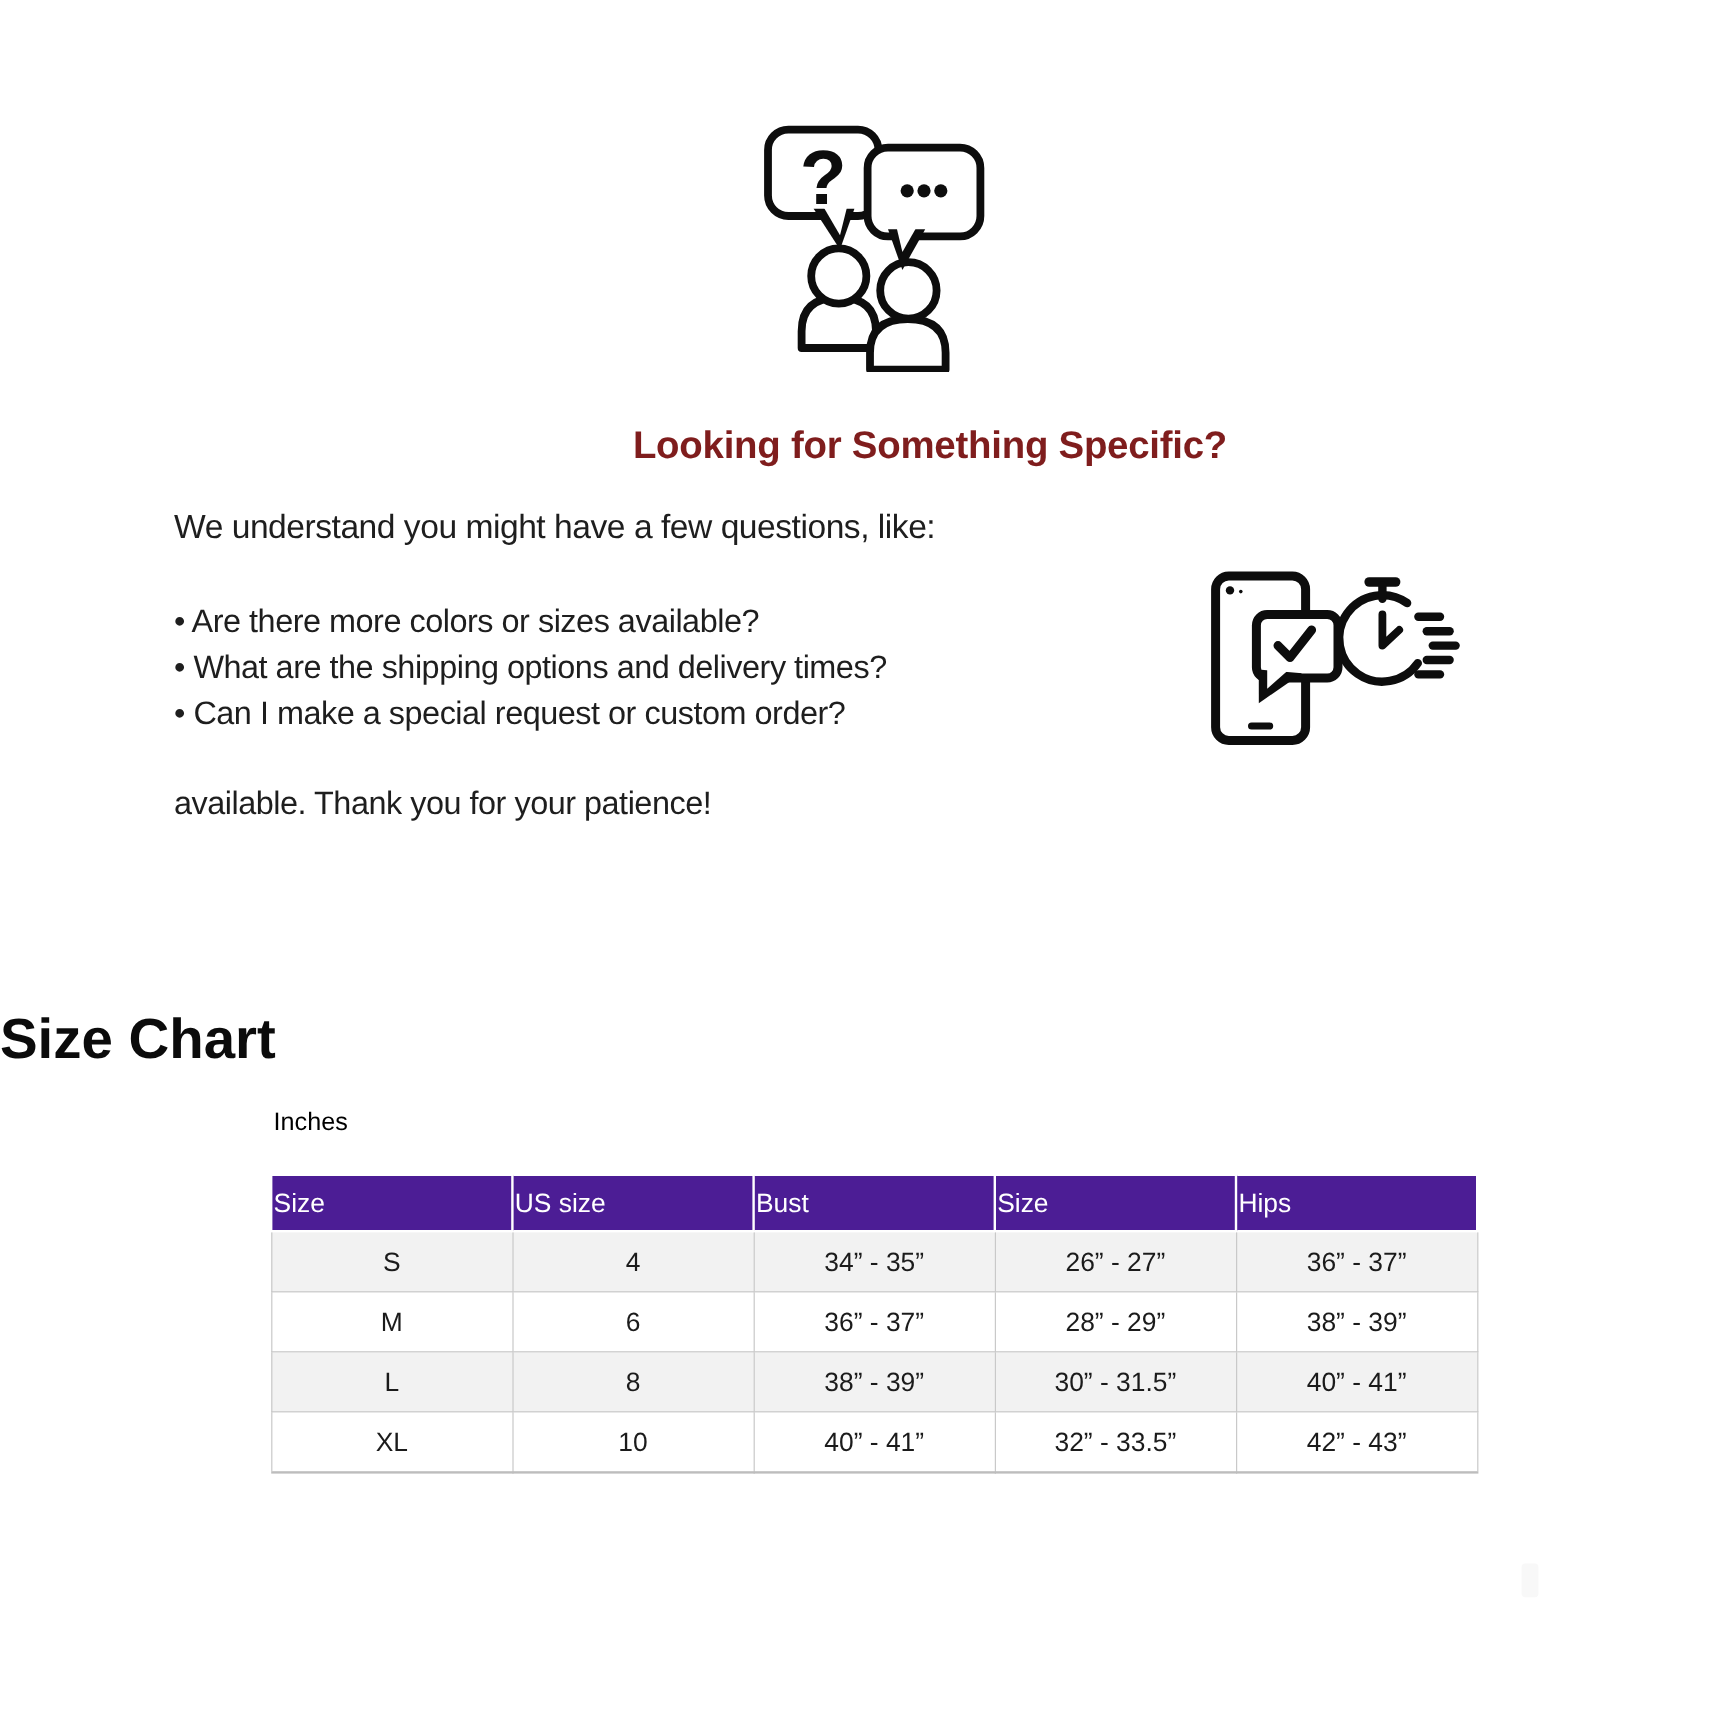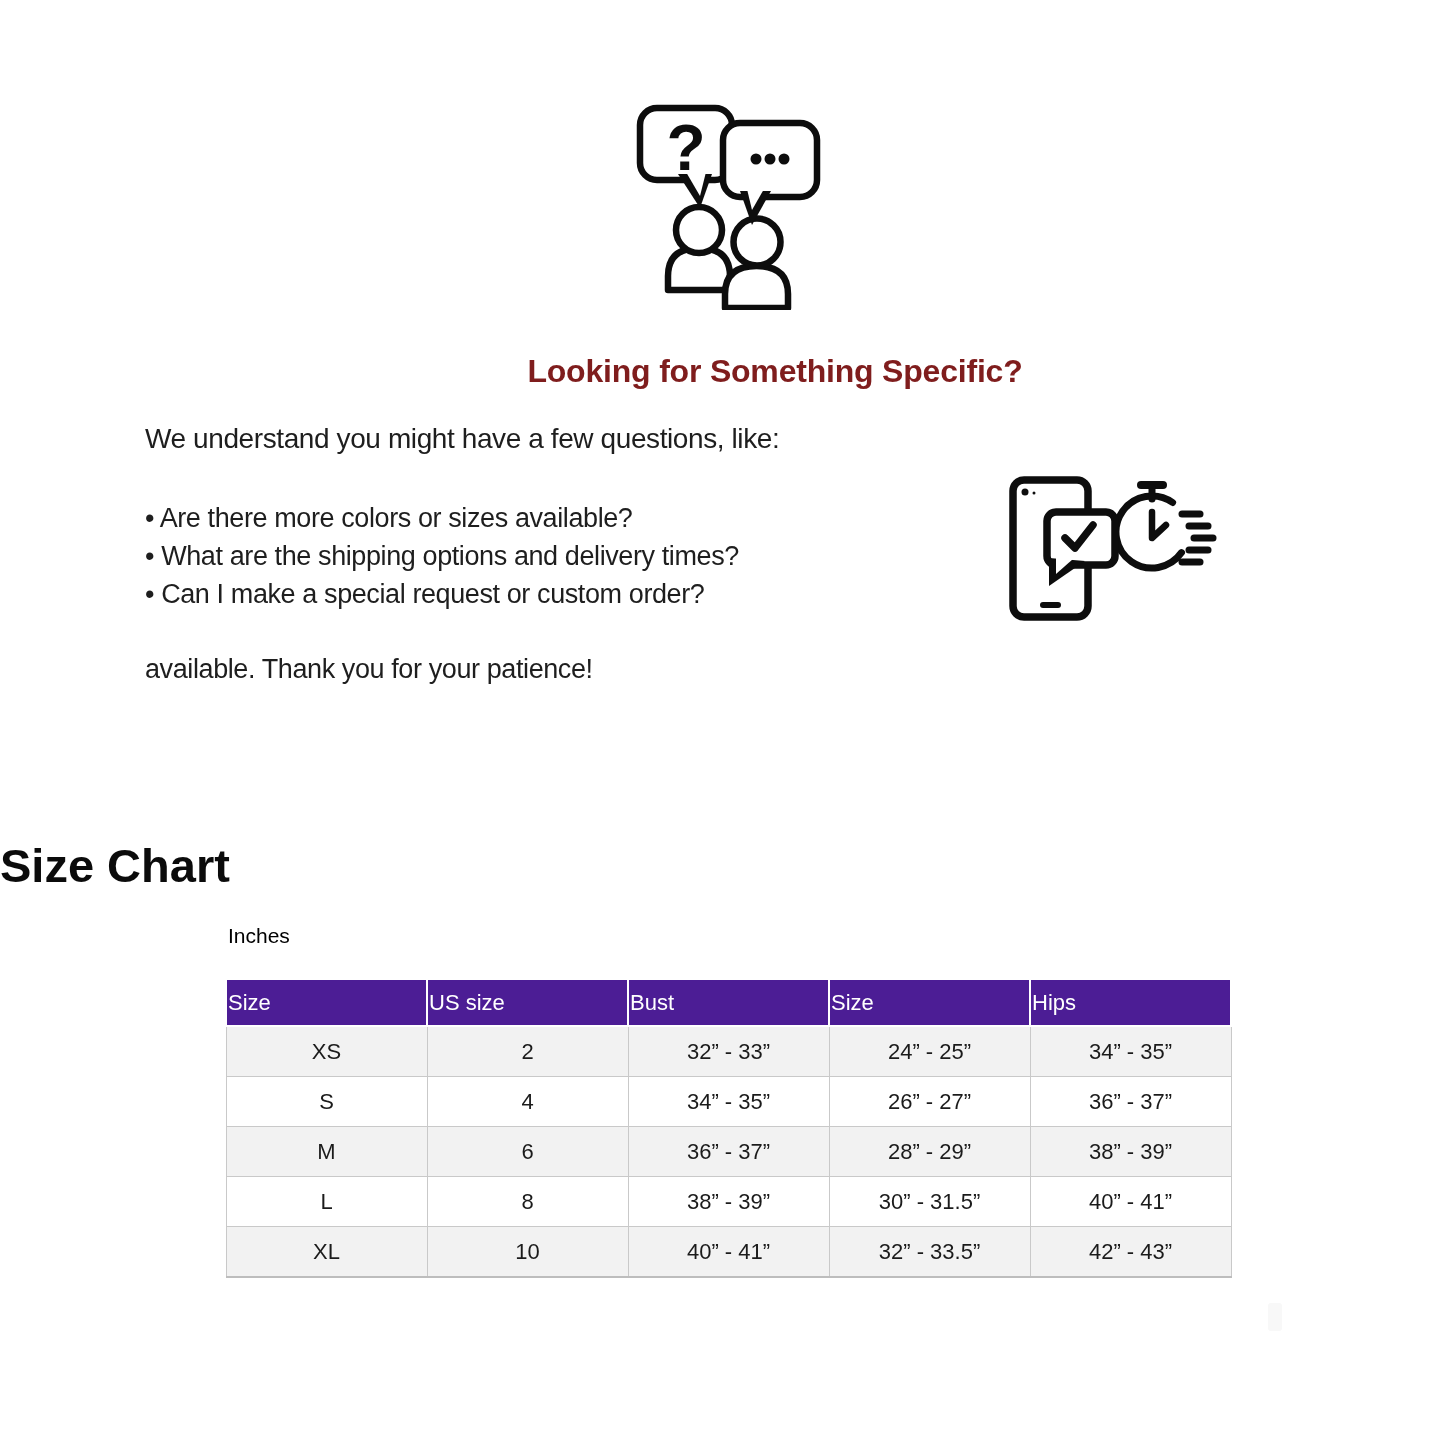--- a/index.html
+++ b/index.html
@@ -141,27 +141,20 @@
       <tr>
         <th>Size</th>
         <th>US size</th>
         <th>Bust</th>
         <th>Size</th>
         <th>Hips</th>
       </tr>
     </thead>
     <tbody>
       <tr>
-        <td>XS</td>
-        <td>2</td>
-        <td>32” - 33”</td>
-        <td>24” - 25”</td>
-        <td>34” - 35”</td>
-      </tr>
-      <tr>
         <td>S</td>
         <td>4</td>
         <td>34” - 35”</td>
         <td>26” - 27”</td>
         <td>36” - 37”</td>
       </tr>
       <tr>
         <td>M</td>
         <td>6</td>
         <td>36” - 37”</td>

